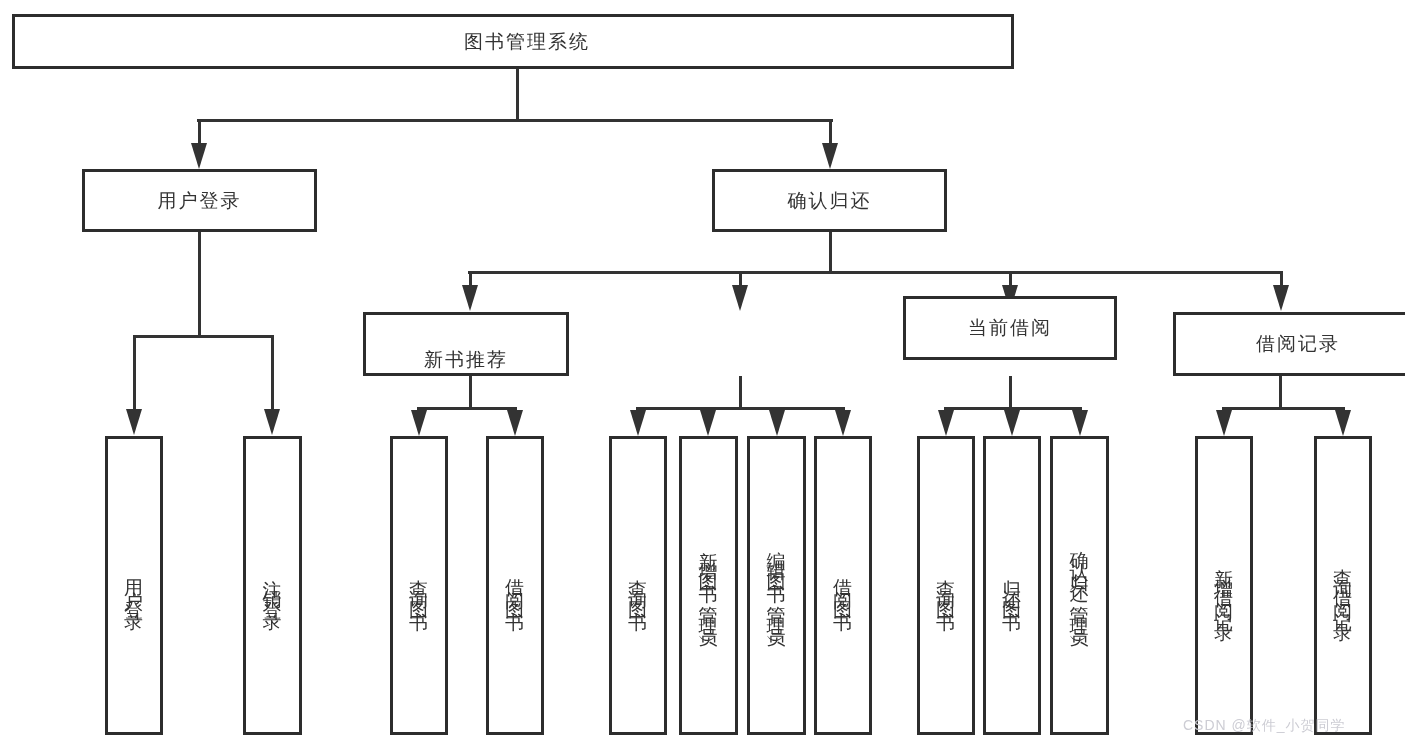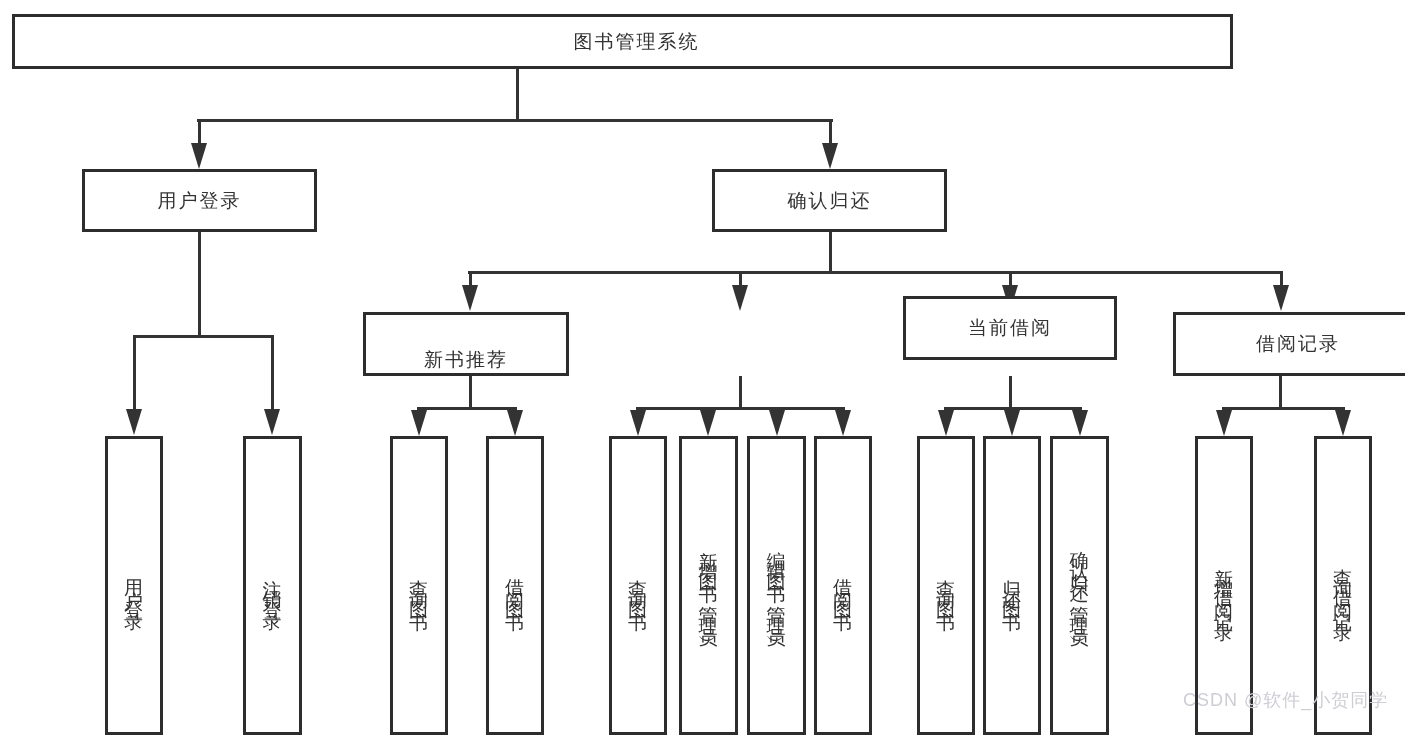--- a/index.html
+++ b/index.html
@@ -29,30 +29,30 @@
     writing-mode:vertical-rl;text-orientation:mixed;letter-spacing:11px;line-height:1;
   }
   .h{position:absolute;height:3px;background:var(--line);}
   .v{position:absolute;width:3px;background:var(--line);}
   .ah{
     position:absolute;width:0;height:0;
     border-left:8px solid transparent;border-right:8px solid transparent;
     border-top:26px solid var(--line);
   }
   .watermark{
-    position:absolute;left:1183px;top:688px;z-index:10;
-    font-size:18px;color:var(--wm);letter-spacing:1px;white-space:nowrap;text-align:right;
+    position:absolute;left:1183px;top:717px;z-index:10;
+    font-size:14px;color:var(--wm);letter-spacing:1px;white-space:nowrap;text-align:right;
   }
 </style>
 </head>
 <body>
 
 <div class="canvas">
 
-  <div class="box" style="left:12px;top:14px;width:1221px;height:55px;padding-left:28px;">
+  <div class="box" style="left:12px;top:14px;width:1002px;height:55px;padding-left:28px;">
     <span>图书管理系统</span>
   </div>
 
   <div class="v" style="left:516px;top:69px;height:52px;"></div>
   <div class="h" style="left:197px;top:119px;width:636px;"></div>
 
   <div class="v" style="left:198px;top:119px;height:28px;"></div>
   <div class="ah" style="left:191px;top:143px;"></div>
   <div class="v" style="left:829px;top:119px;height:28px;"></div>
   <div class="ah" style="left:822px;top:143px;"></div>

